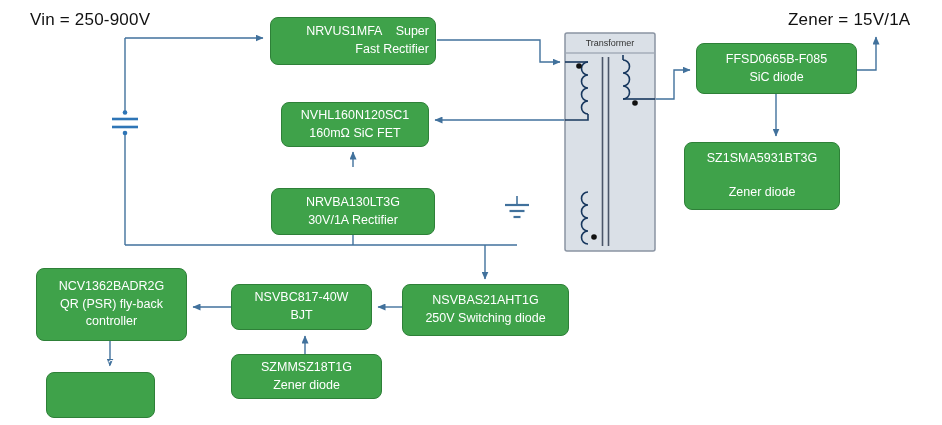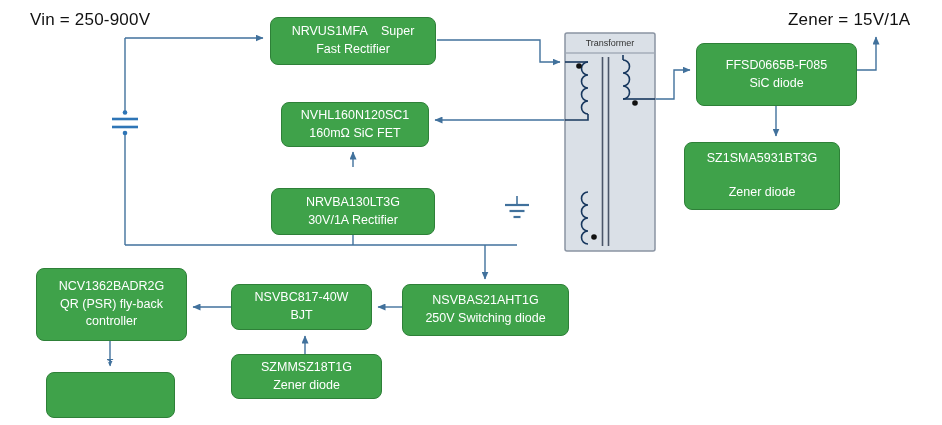--- a/index.html
+++ b/index.html
@@ -11,30 +11,30 @@
   .top-label { position:absolute; font-size:17px; color:#111; letter-spacing:0.2px; }
   #vin  { left:30px;  top:10px; }
   #vout { left:788px; top:10px; }
   .block {
     position:absolute; background:#3FA24A; border:1.5px solid #2E8038;
     border-radius:8px; color:#ffffff; display:flex; flex-direction:column;
     align-items:center; justify-content:center; text-align:center;
     font-size:12.5px; line-height:1.42; padding:3px 6px; box-sizing:border-box;
   }
   .block span { white-space:pre-wrap; display:block; }
-  #b-nrvus    { left:270px; top:17px;  width:166px; height:48px; }
+  #b-nrvus    { left:270px; top:17px;  width:166px; height:48px;align-items:flex-end; }
   #b-nvhl     { left:281px; top:102px; width:148px; height:45px; }
   #b-nrvba    { left:271px; top:167px; width:164px; height:47px;margin-top:21px; }
-  #b-ffsd     { left:696px; top:43px;  width:161px; height:63px; }
+  #b-ffsd     { left:696px; top:43px;  width:161px; height:51px; }
   #b-sz1sma   { left:684px; top:142px; width:156px; height:68px;gap:16px; }
   #b-ncv      { left:36px;  top:268px; width:151px; height:73px; }
   #b-nsvbc    { left:231px; top:284px; width:141px; height:46px; }
   #b-nsvbas   { left:402px; top:284px; width:167px; height:52px; }
   #b-szmmsz18 { left:231px; top:354px; width:151px; height:45px; }
-  #b-szmmsz20 { left:46px;  top:372px; width:129px; height:46px;gap:40px; }
+  #b-szmmsz20 { left:46px;  top:372px; width:109px; height:46px;gap:40px; }
   .wire { fill:none; stroke:#41719C; stroke-width:1.4; }
   .coil { fill:none; stroke:#17375E; stroke-width:1.6; }
   .core { stroke:#4A5568; stroke-width:1.6; }
   .gnd  { stroke:#41719C; fill:none; }
   .cap  { stroke:#2E75B6; fill:none; }
 </style>
 </head>
 <body>
 
 <div class="canvas">

